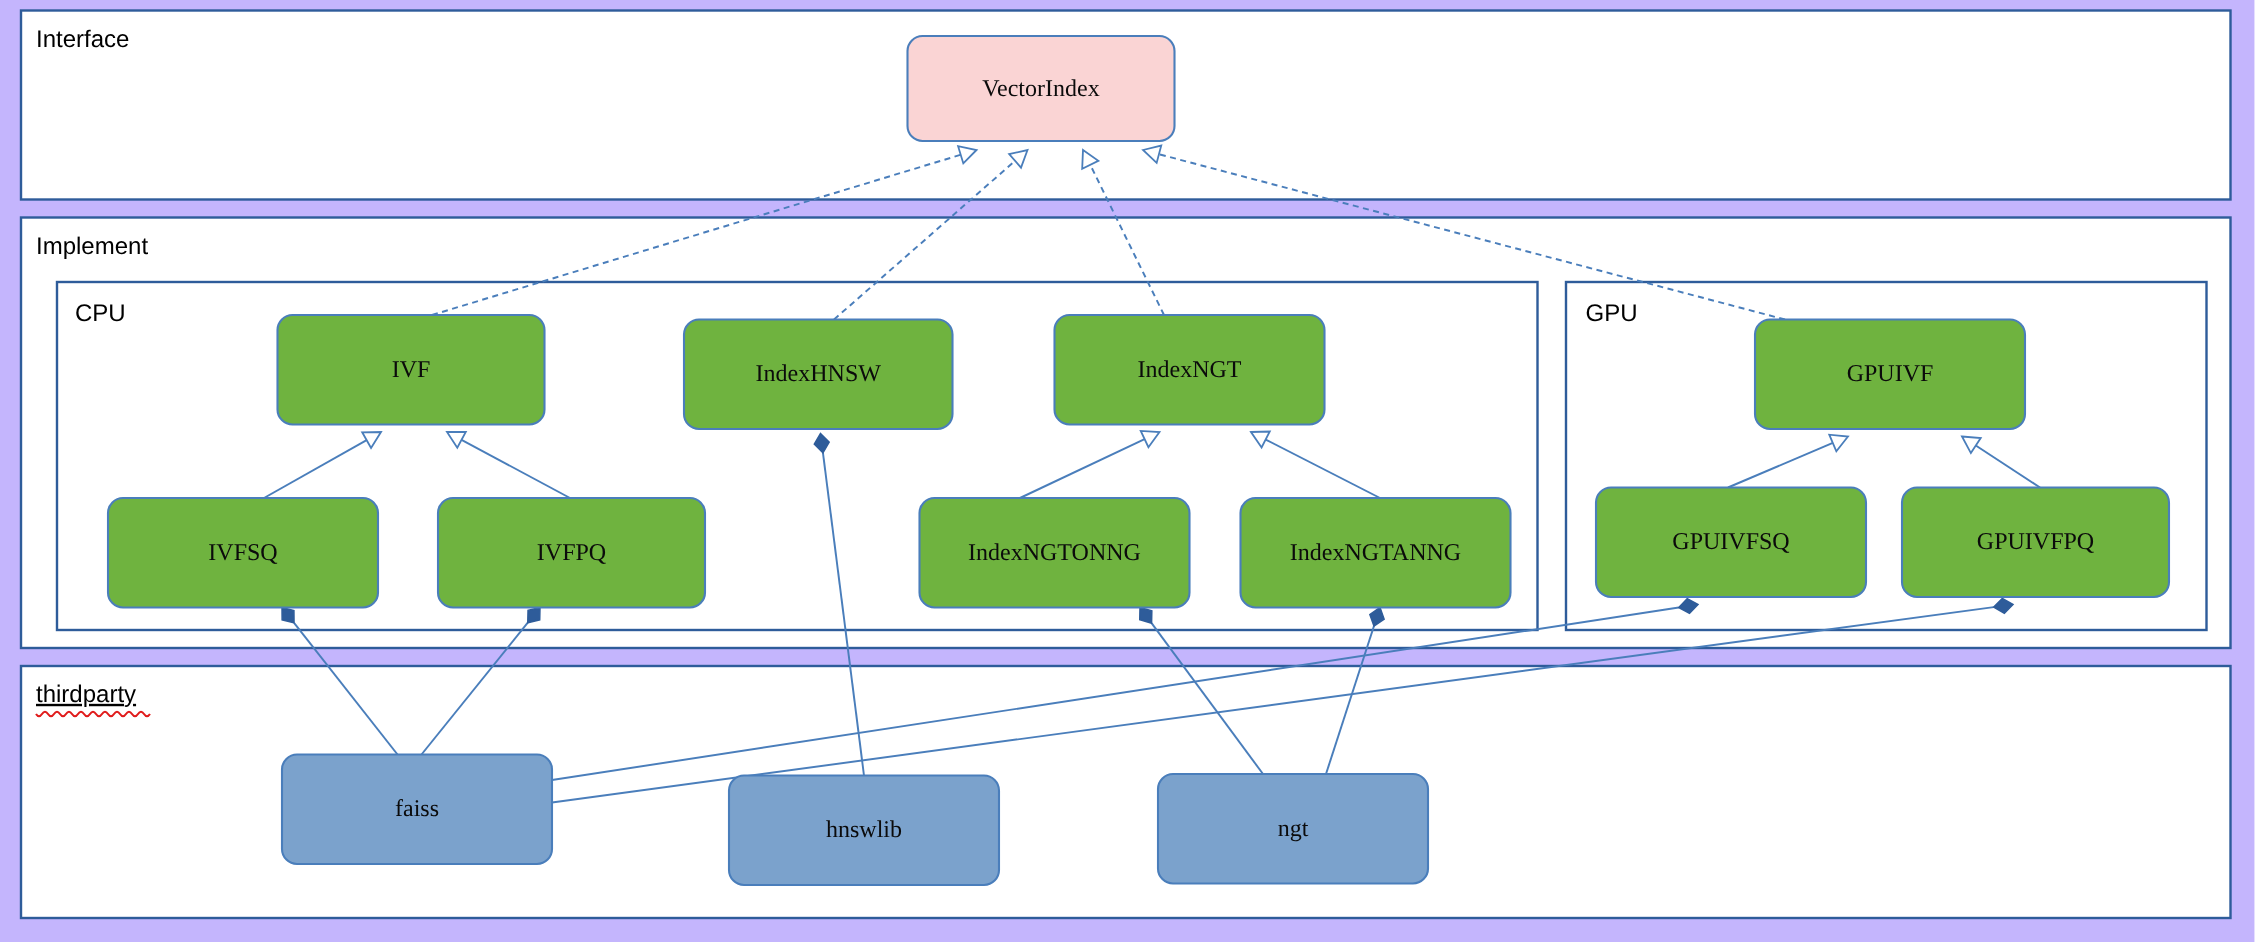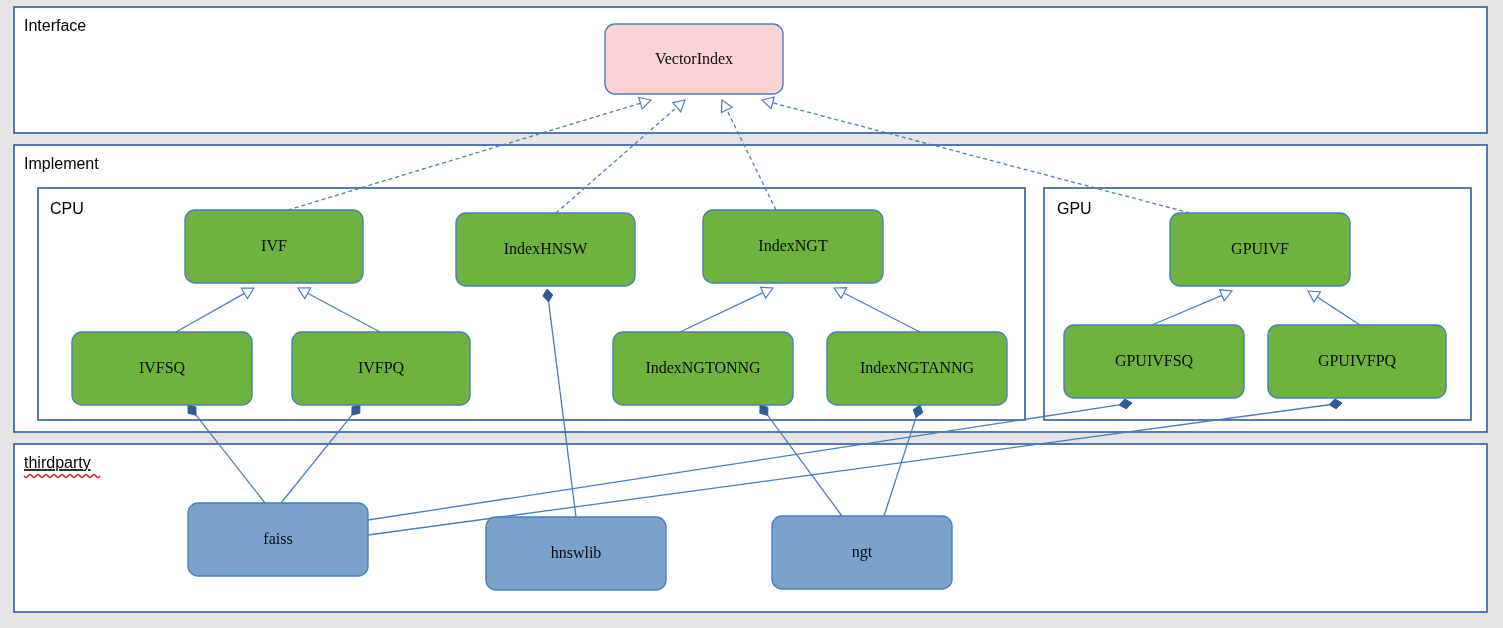--- a/index.html
+++ b/index.html
@@ -8,21 +8,21 @@
     padding: 0;
     background: #ffffff;
   }
   body {
     font-family: "Liberation Sans", sans-serif;
   }
   #stage {
     position: relative;
     width: 1503px;
     height: 628px;
-    background: #e5e5e5;
+    background: #c4b5fd;
     overflow: hidden;
   }
   svg#diagram {
     position: absolute;
     left: 0;
     top: 0;
     width: 1503px;
     height: 628px;
   }
   .container-rect {

